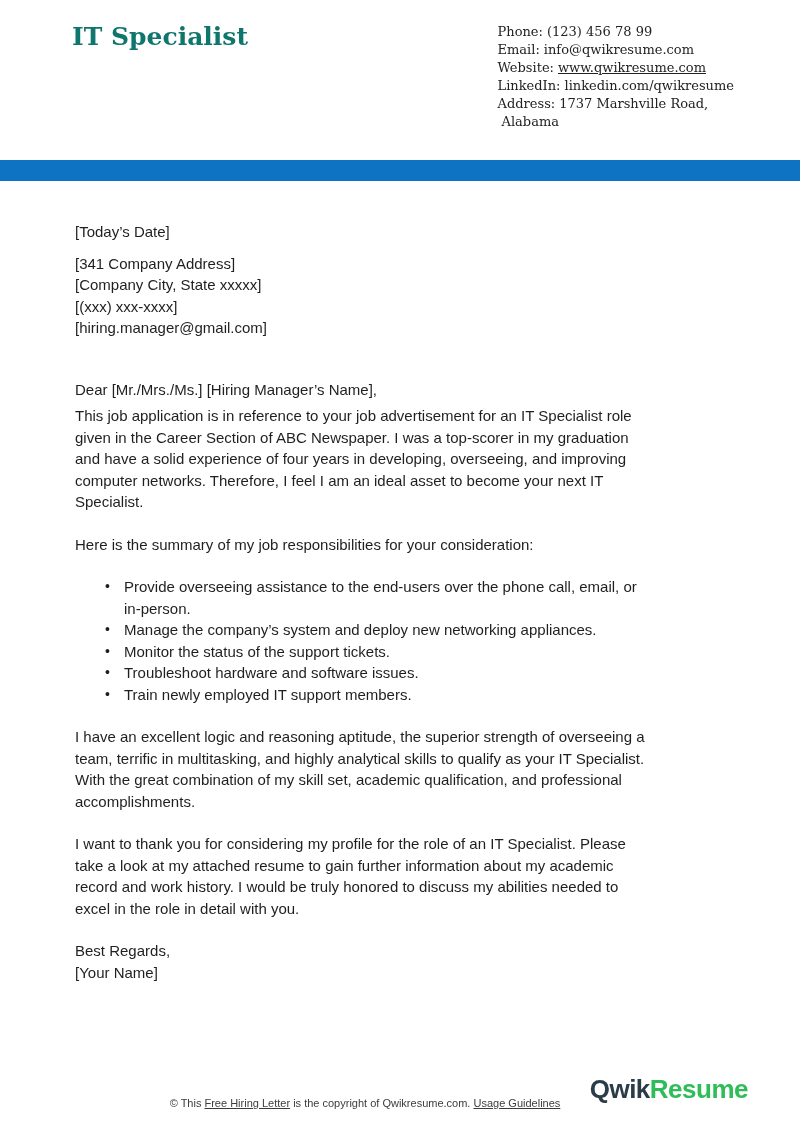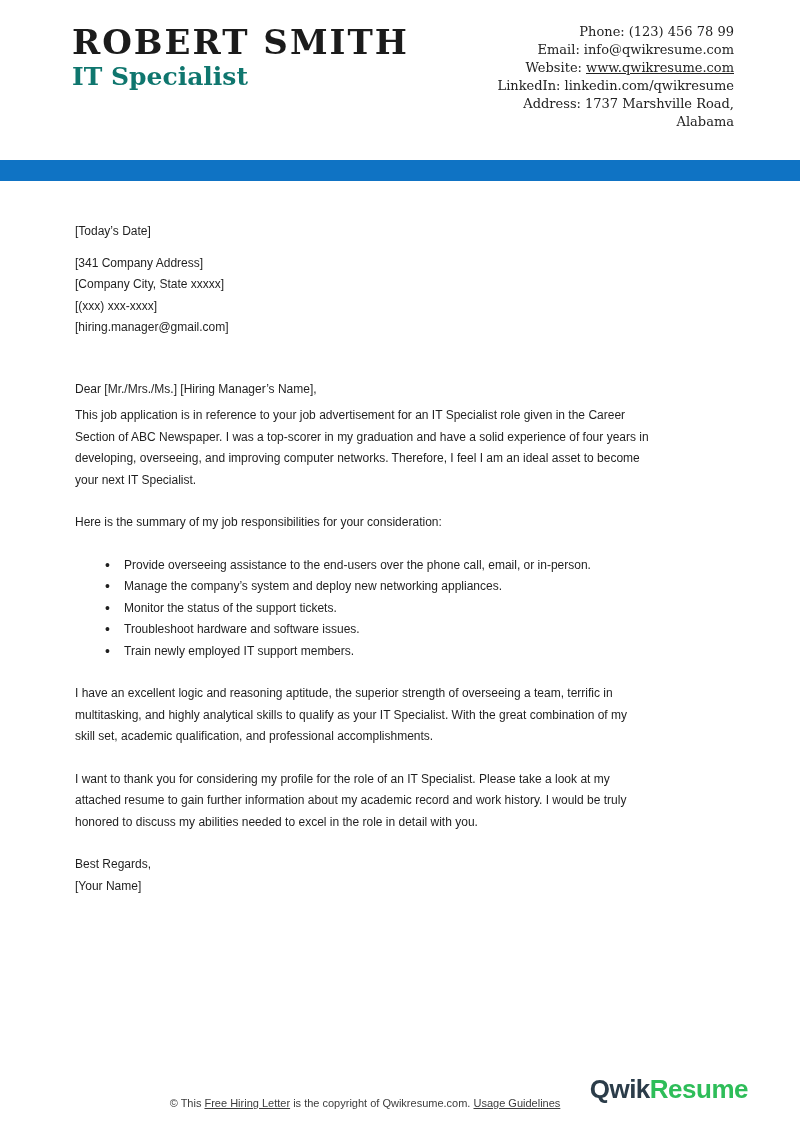--- a/index.html
+++ b/index.html
@@ -36,41 +36,41 @@
     font-size:25px;
     line-height:30px;
     color:#0f766e;
     white-space:nowrap;
   }
   .contact{
     font-family:"DejaVu Serif", serif;
     font-size:13px;
     line-height:18px;
     color:#222;
-    text-align:right;
+    text-align:left;
     padding-top:3px;
   }
   .contact .row{white-space:nowrap;}
   .contact .cv{margin-left:4px;}
   .contact .link{text-decoration:underline;color:#222;cursor:pointer;}
   
   .accent-bar{
     position:absolute;
     left:0;top:160px;
     width:800px;height:21px;
     background:#0f73c4;
   }
   
   .letter{
     position:absolute;
     top:221px;left:0;
     width:714px;
     box-sizing:border-box;
     padding:0 65px 0 75px;
-    font-size:12px;
+    font-size:15px;
     line-height:21.5px;
     color:#1f1f1f;
   }
   .letter p{margin:0 0 21px 0;}
   .letter .date{margin-bottom:10px;}
   .letter .recipient{margin-bottom:40px;}
   .letter .salutation{margin-bottom:5px;}
   .letter ul{
     margin:0 0 21px 0;
     padding:0 0 0 30px;
@@ -113,21 +113,20 @@
   .logo .qwik{color:#2b3c49;}
   .logo .resume{color:#2ebd59;}
 </style>
 </head>
 <body>
 
 <div class="page">
 
   <div class="header">
     <div class="identity">
-      <div class="name">ROBERT SMITH</div>
       <div class="job-title">IT Specialist</div>
     </div>
     <div class="contact">
       <div class="row"><span>Phone:</span><span class="cv">(123) 456 78 99</span></div>
       <div class="row"><span>Email:</span><span class="cv">info@qwikresume.com</span></div>
       <div class="row"><span>Website:</span><span class="cv link">www.qwikresume.com</span></div>
       <div class="row"><span>LinkedIn:</span><span class="cv">linkedin.com/qwikresume</span></div>
       <div class="row"><span>Address:</span><span class="cv">1737 Marshville Road,</span></div>
       <div class="row"><span class="cv">Alabama</span></div>
     </div>

